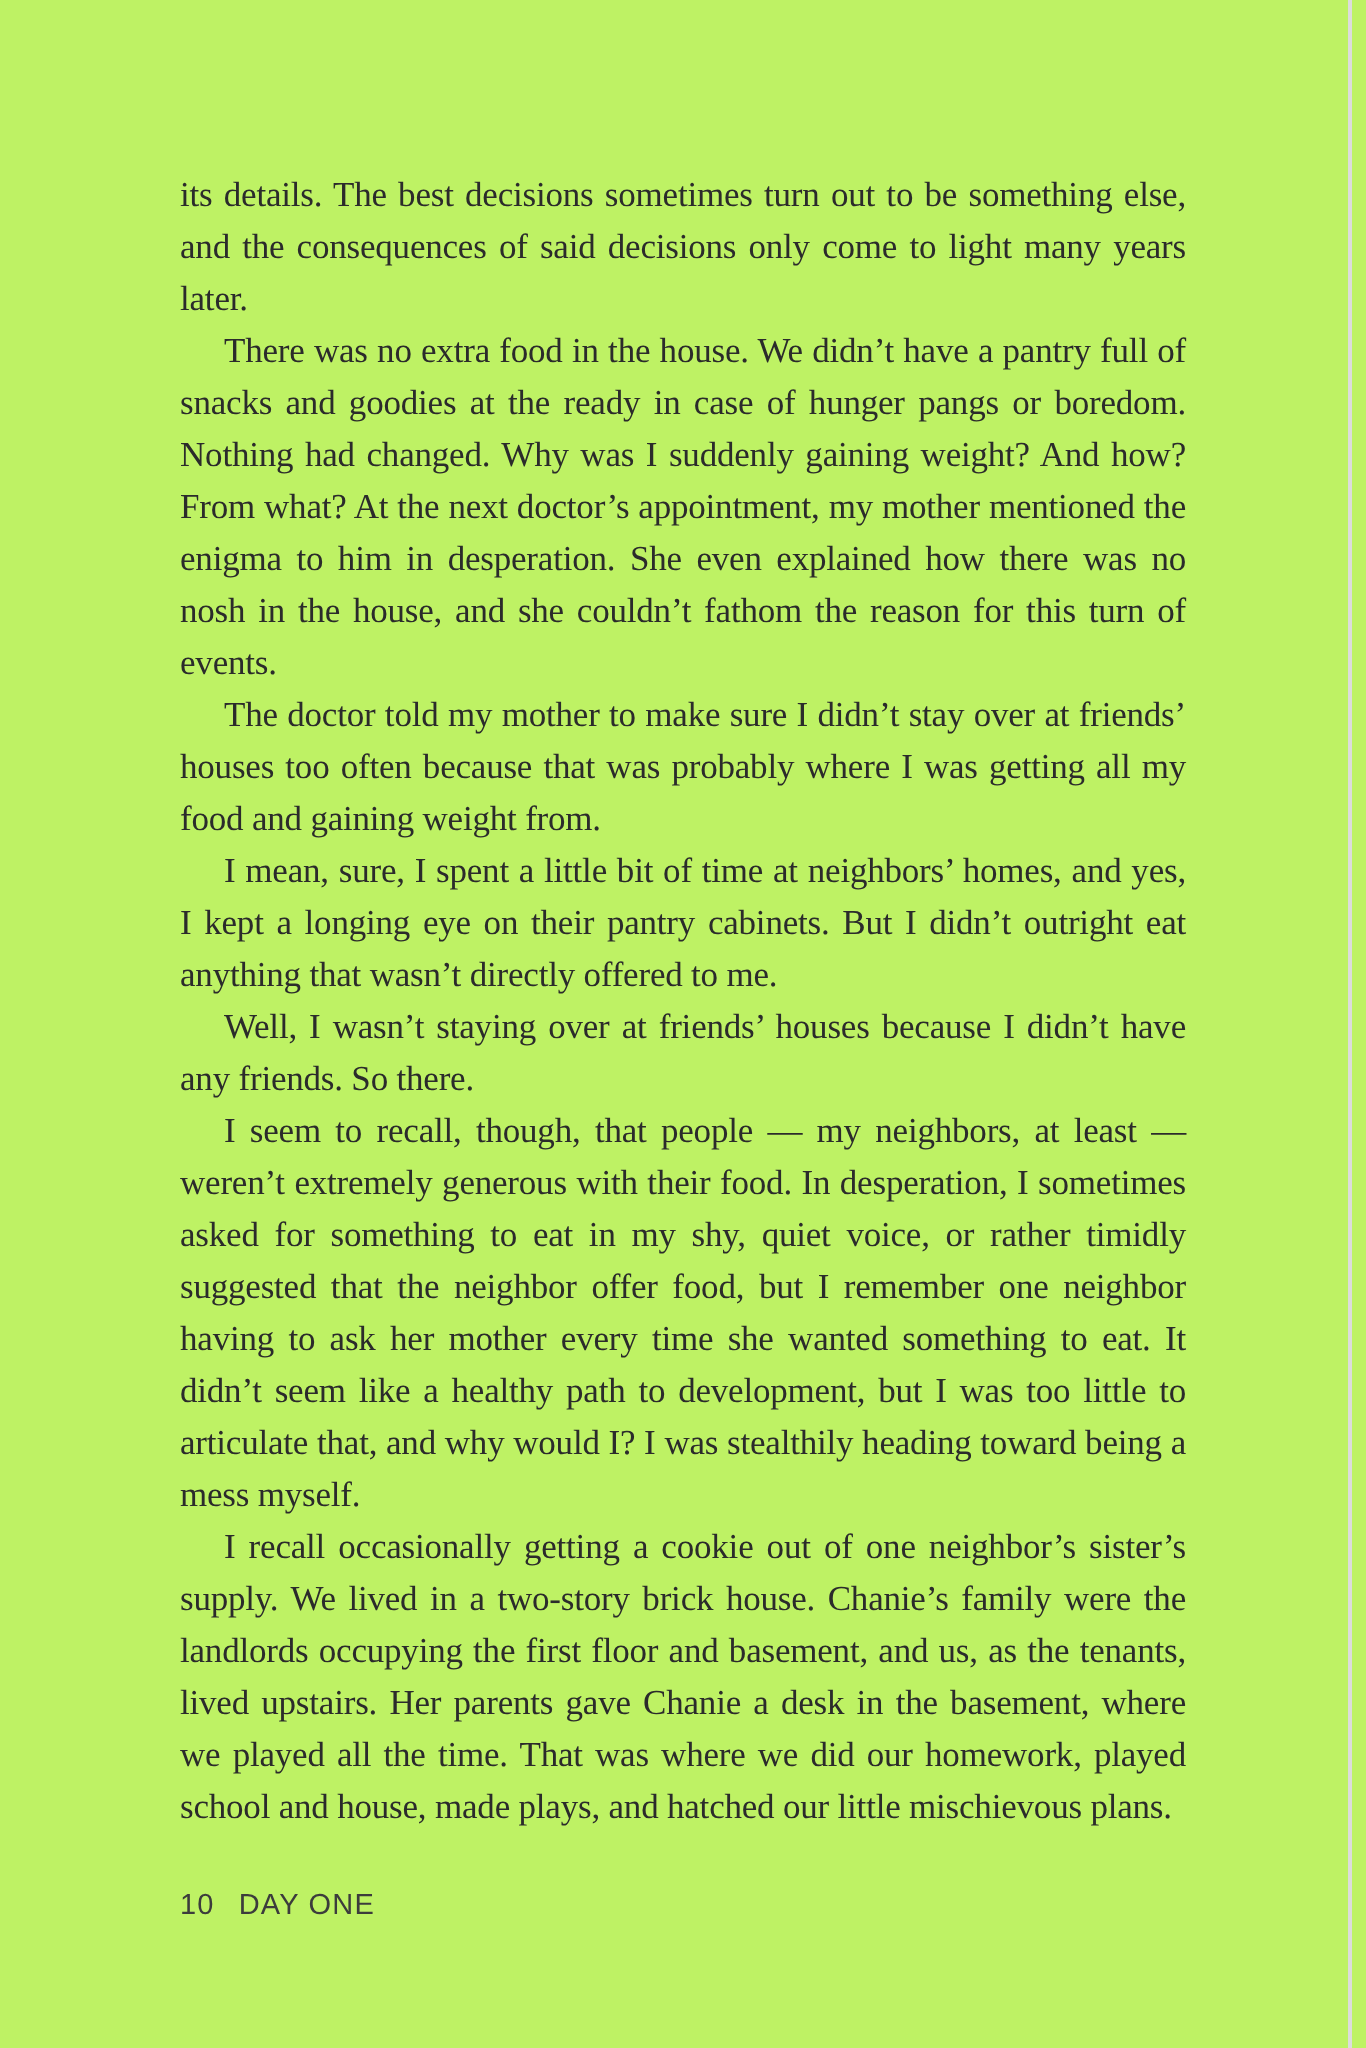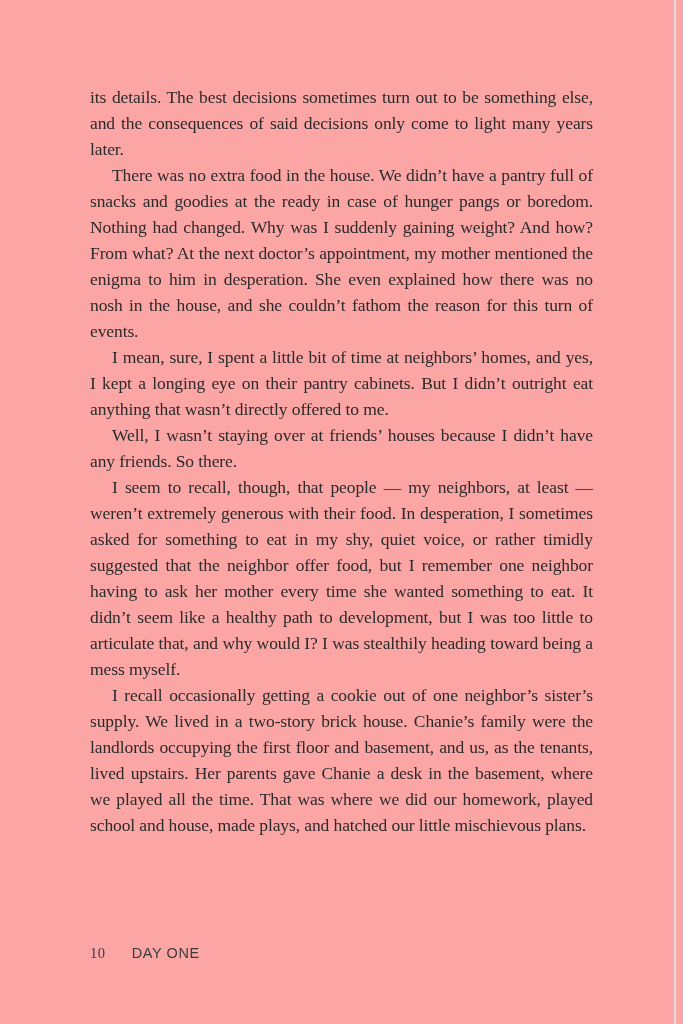--- a/index.html
+++ b/index.html
@@ -4,21 +4,21 @@
 <style>
   html, body {
     margin: 0;
     padding: 0;
     background: #ffffff;
   }
   .book-page {
     position: relative;
     width: 683px;
     height: 1024px;
-    background: #fca5a5;
+    background: #bef264;
     overflow: hidden;
   }
   .text-block {
     position: absolute;
     left: 90px;
     top: 84px;
     width: 503px;
     font-family: "Liberation Serif", serif;
     font-size: 17.5px;
     line-height: 26px;
@@ -38,40 +38,40 @@
   .page-footer {
     position: absolute;
     left: 90px;
     top: 945px;
     font-family: "Liberation Sans", sans-serif;
     font-size: 14.5px;
     color: #3c3c3c;
     letter-spacing: 0.6px;
   }
   .page-footer .page-number {
-    margin-right: 26px;
-    font-family: Liberation Serif, serif;
+    margin-right: 12px;
   }
   .edge-line {
     position: absolute;
     left: 674px;
     top: 0;
     width: 2px;
     height: 1024px;
     background: #dcdcdc;
   }
 </style>
 </head>
 <body>
 
 <div class="book-page">
 
   <div class="text-block">
     <p class="no-indent">its details. The best decisions sometimes turn out to be something else, and the consequences of said decisions only come to light many years later.</p>
     <p>There was no extra food in the house. We didn’t have a pantry full of snacks and goodies at the ready in case of hunger pangs or boredom. Nothing had changed. Why was I suddenly gaining weight? And how? From what? At the next doctor’s appointment, my mother mentioned the enigma to him in desperation. She even explained how there was no nosh in the house, and she couldn’t fathom the reason for this turn of events.</p>
+    <p>The doctor told my mother to make sure I didn’t stay over at friends’ houses too often because that was probably where I was getting all my food and gaining weight from.</p>
     <p>I mean, sure, I spent a little bit of time at neighbors’ homes, and yes, I kept a longing eye on their pantry cabinets. But I didn’t outright eat anything that wasn’t directly offered to me.</p>
     <p>Well, I wasn’t staying over at friends’ houses because I didn’t have any friends. So there.</p>
     <p>I seem to recall, though, that people — my neighbors, at least — weren’t extremely generous with their food. In desperation, I sometimes asked for something to eat in my shy, quiet voice, or rather timidly suggested that the neighbor offer food, but I remember one neighbor having to ask her mother every time she wanted something to eat. It didn’t seem like a healthy path to development, but I was too little to articulate that, and why would I? I was stealthily heading toward being a mess myself.</p>
     <p>I recall occasionally getting a cookie out of one neighbor’s sister’s supply. We lived in a two-story brick house. Chanie’s family were the landlords occupying the first floor and basement, and us, as the tenants, lived upstairs. Her parents gave Chanie a desk in the basement, where we played all the time. That was where we did our homework, played school and house, made plays, and hatched our little mischievous plans.</p>
   </div>
 
   <div class="page-footer">
     <span class="page-number">10</span><span>DAY ONE</span>
   </div>
 

